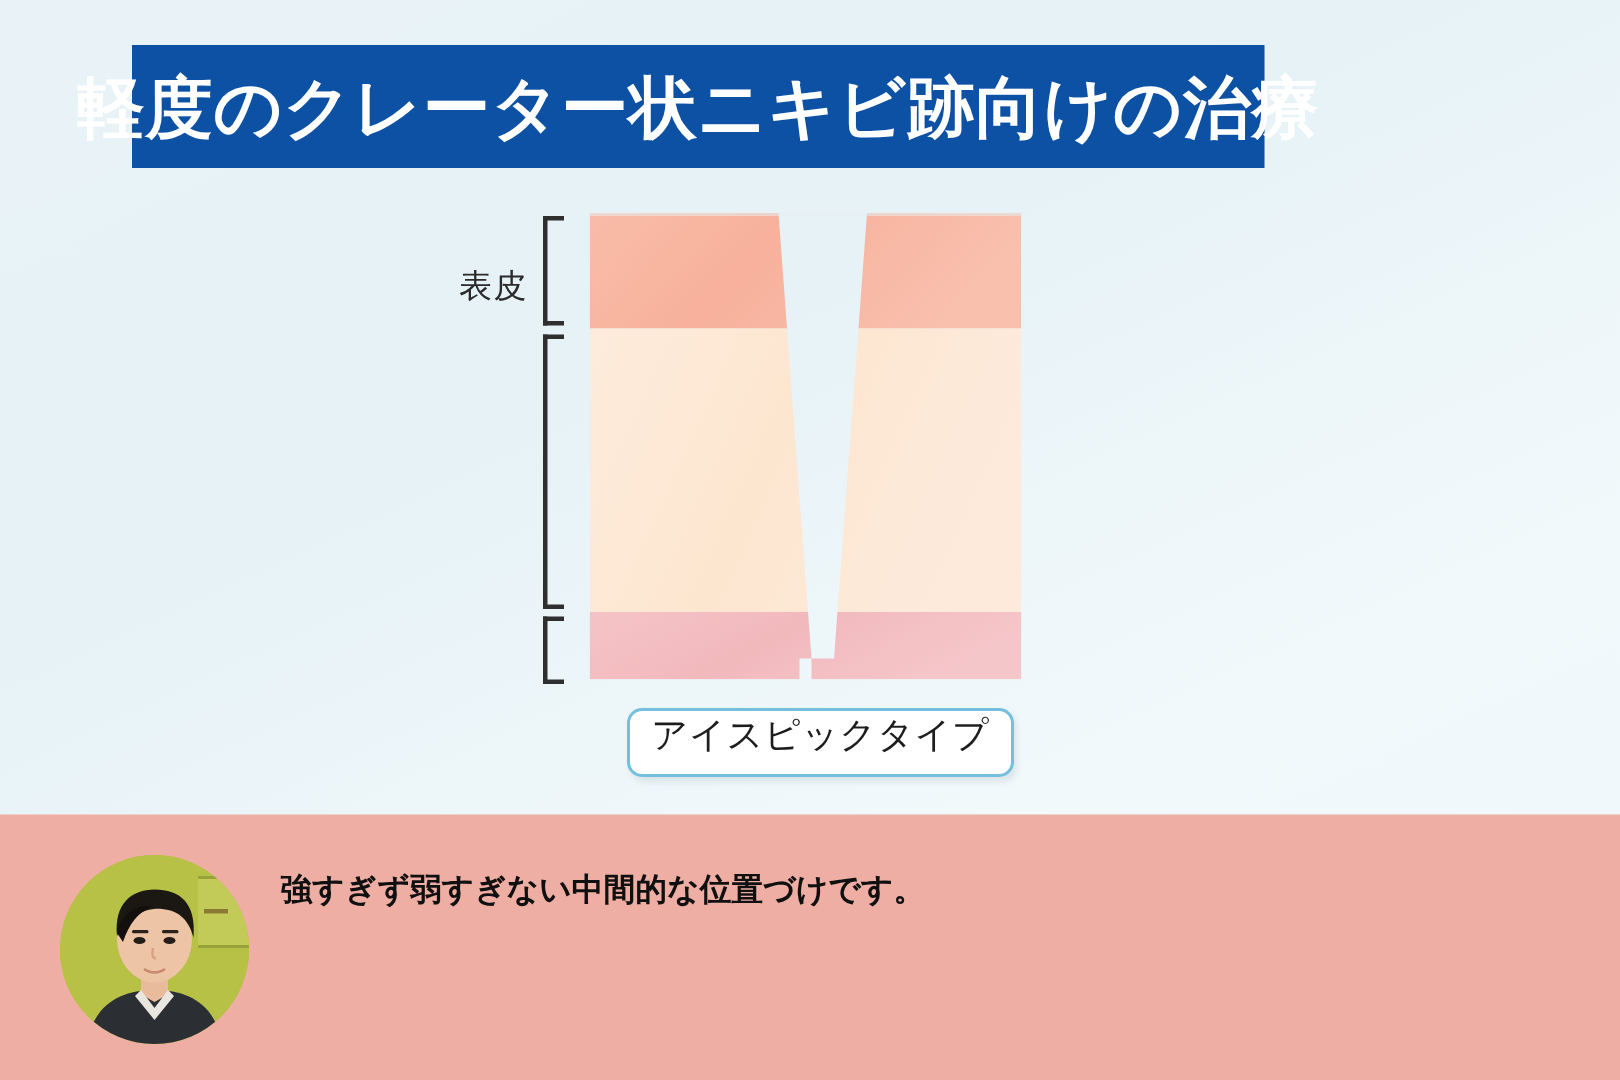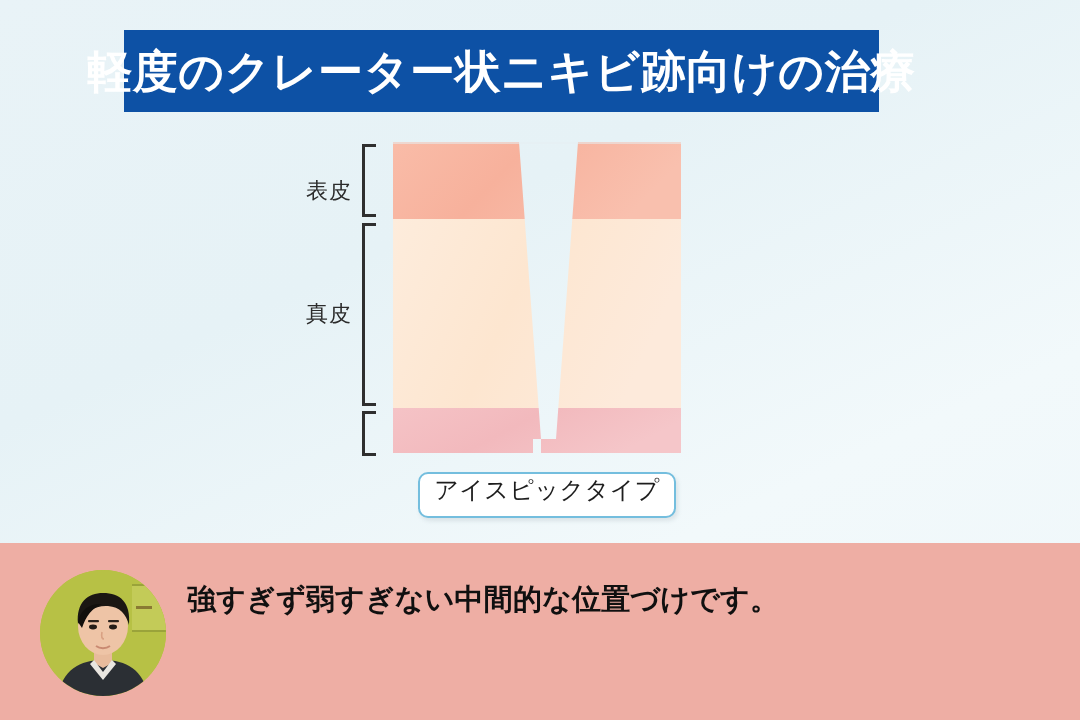--- a/index.html
+++ b/index.html
@@ -26,21 +26,20 @@
     position: absolute;
     left: 88px;
     top: 30px;
     width: 755px;
     height: 82px;
     background: #0d51a5;
     display: flex;
     align-items: center;
     justify-content: center;
     box-sizing: border-box;
-    margin-left: 36px;
   }
   #title-text {
     color: #ffffff;
     font-size: 45px;
     font-weight: bold;
     letter-spacing: 0.5px;
     line-height: 1;
     white-space: nowrap;
   }
 
@@ -131,41 +130,40 @@
   }
   #avatar-svg { display: block; }
 
   #caption-text {
     position: absolute;
     left: 187px;
     top: 36px;
     width: 880px;
   }
   .caption-line {
-    font-size: 29px;
+    font-size: 21px;
     font-weight: bold;
     color: #101010;
     line-height: 1.42;
     white-space: nowrap;
     letter-spacing: 0.2px;
   }
 </style>
 </head>
 <body>
 
 <div id="slide">
 
   <div id="title-banner">
     <span id="title-text">軽度のクレーター状ニキビ跡向けの治療</span>
   </div>
 
   <div id="diagram">
 
     <div class="layer-label" id="label-epidermis">表皮</div>
-    <div class="layer-label" id="label-dermis">真皮</div>
 
     <div class="bracket" id="bracket-epidermis"></div>
     <div class="bracket" id="bracket-dermis"></div>
     <div class="bracket" id="bracket-subcut"></div>
 
     <div id="skin-block">
       <svg id="skin-svg" width="288" height="311" viewBox="0 0 288 311" xmlns="http://www.w3.org/2000/svg">
         <defs>
           <linearGradient id="gEpi" x1="0" y1="0" x2="1" y2="0.25">
             <stop offset="0%" stop-color="#f9bca8"></stop>

